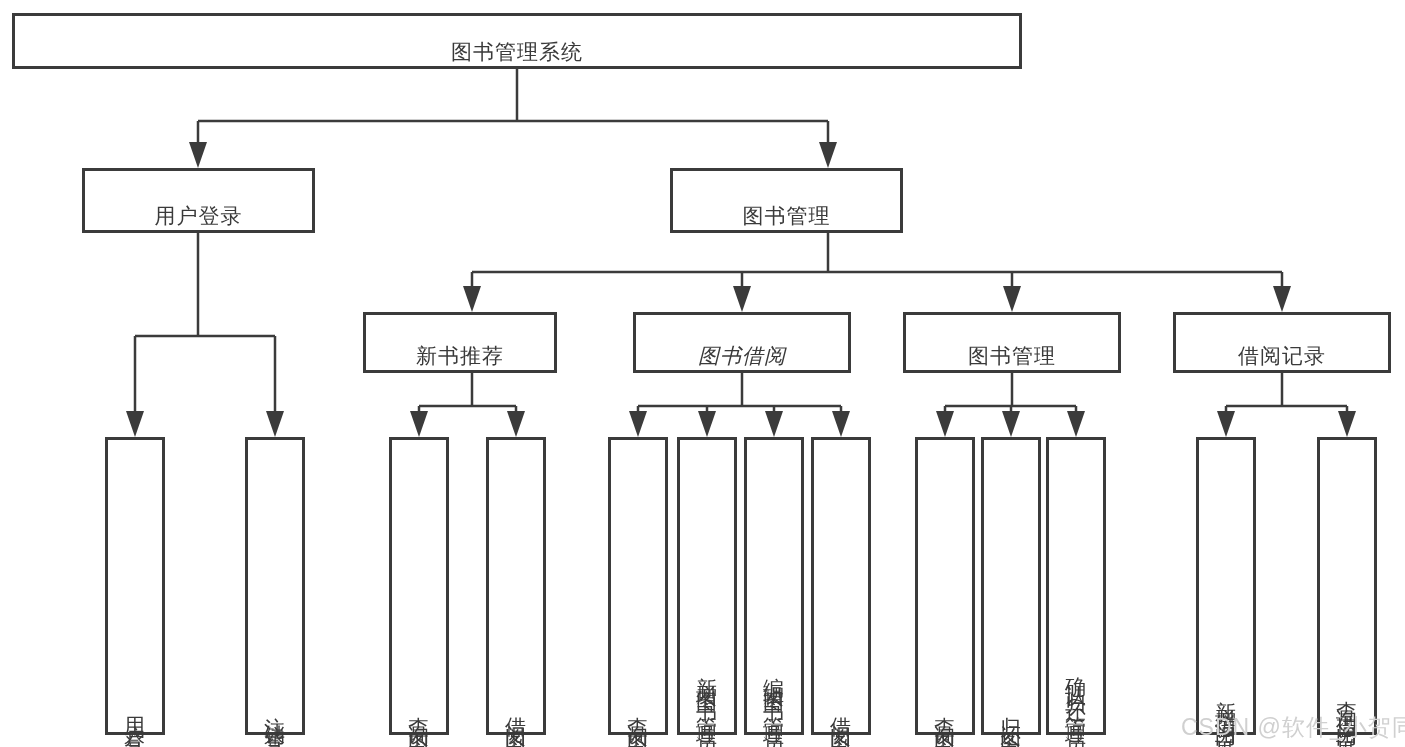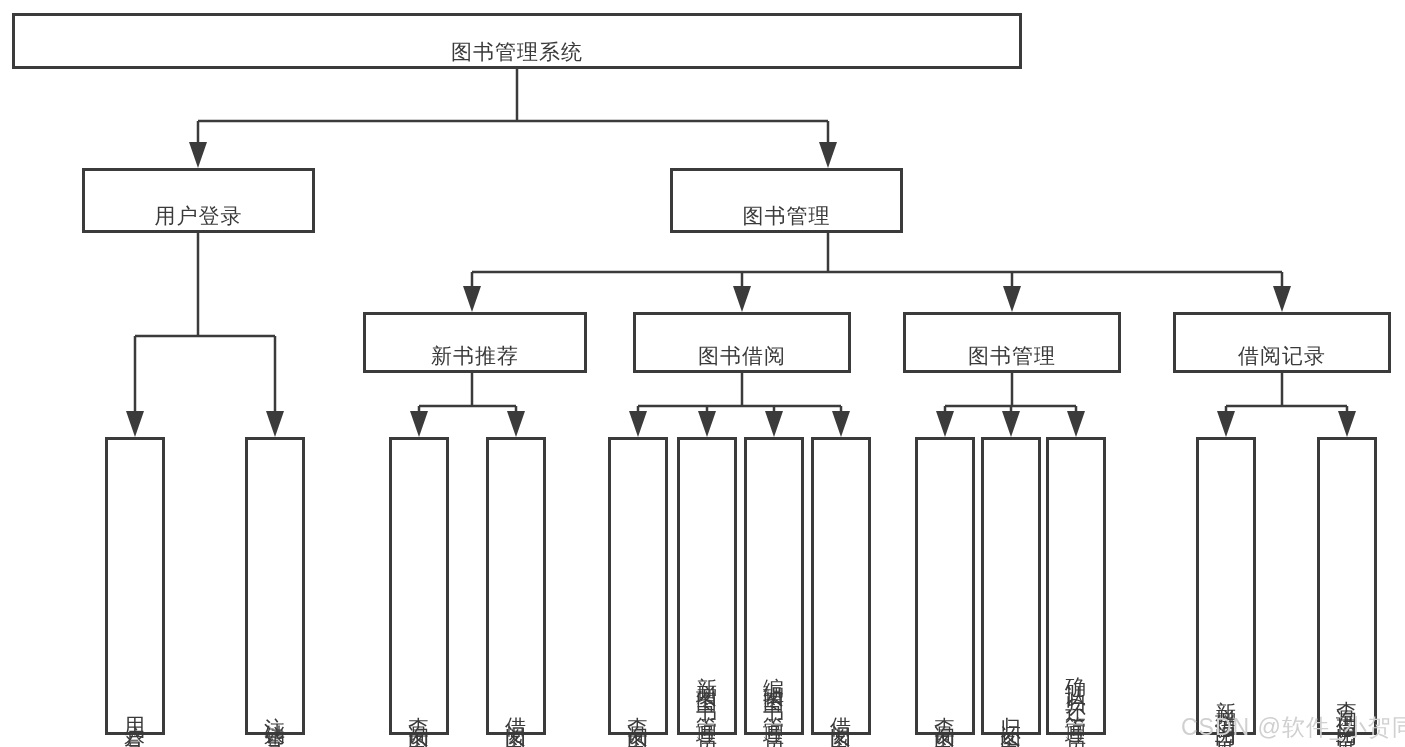--- a/index.html
+++ b/index.html
@@ -79,24 +79,24 @@
     <span>图书管理系统</span>
   </div>
 
   <div class="node h" style="left:82px;top:168px;width:233px;height:65px;">
     <span>用户登录</span>
   </div>
   <div class="node h" style="left:670px;top:168px;width:233px;height:65px;">
     <span>图书管理</span>
   </div>
 
-  <div class="node h" style="left:363px;top:312px;width:224px;height:61px;">
+  <div class="node h" style="left:363px;top:312px;width:194px;height:61px;">
     <span>新书推荐</span>
   </div>
-  <div class="node h" style="left:633px;top:312px;width:218px;height:61px;">
+  <div class="node h" style="left:633px;top:312px;width:218px;height:61px;font-style:italic;">
     <span>图书借阅</span>
   </div>
   <div class="node h" style="left:903px;top:312px;width:218px;height:61px;">
     <span>图书管理</span>
   </div>
   <div class="node h" style="left:1173px;top:312px;width:218px;height:61px;">
     <span>借阅记录</span>
   </div>
 
   <div class="node v" style="left:105px;top:437px;width:60px;height:298px;">

